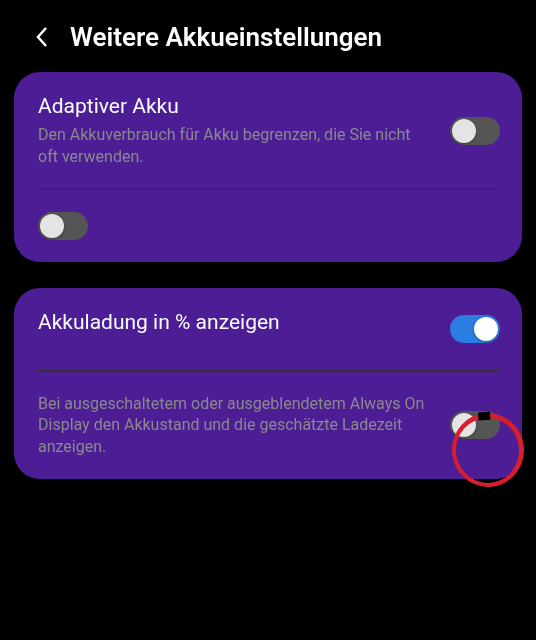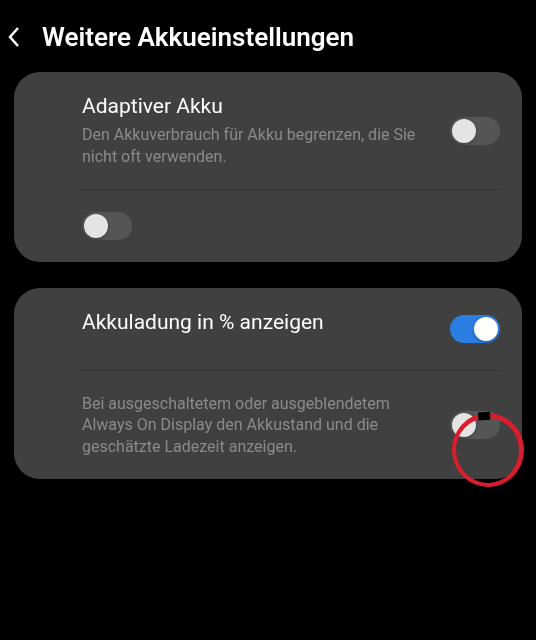--- a/index.html
+++ b/index.html
@@ -11,46 +11,45 @@
       width: 536px;
       height: 640px;
       background: #000000;
       font-family: -apple-system, BlinkMacSystemFont, 'Segoe UI', Roboto, sans-serif;
       color: #ffffff;
       overflow: hidden;
     }
     .header {
       display: flex;
       align-items: center;
-      padding: 22px 20px 20px 4px;
+      padding: 22px 20px 20px 32px;
       gap: 18px;
     }
     .back-icon {
       width: 20px;
       height: 22px;
       display: flex;
       align-items: center;
       justify-content: center;
     }
     .back-icon svg {
       stroke: #ffffff;
       stroke-width: 2.5;
       fill: none;
     }
     .title {
       font-size: 26px;
       font-weight: 600;
       color: #ffffff;
     }
     .section {
-      background: #404040;
+      background: #4c1d95;
       margin: 0 14px 26px 14px;
       border-radius: 26px;
       overflow: hidden;
-      padding-left: 44px;
     }
     .section:first-of-type {
       margin-top: 10px;
     }
     .item {
       display: flex;
       align-items: center;
       padding: 22px 22px 22px 24px;
       justify-content: space-between;
       gap: 16px;

